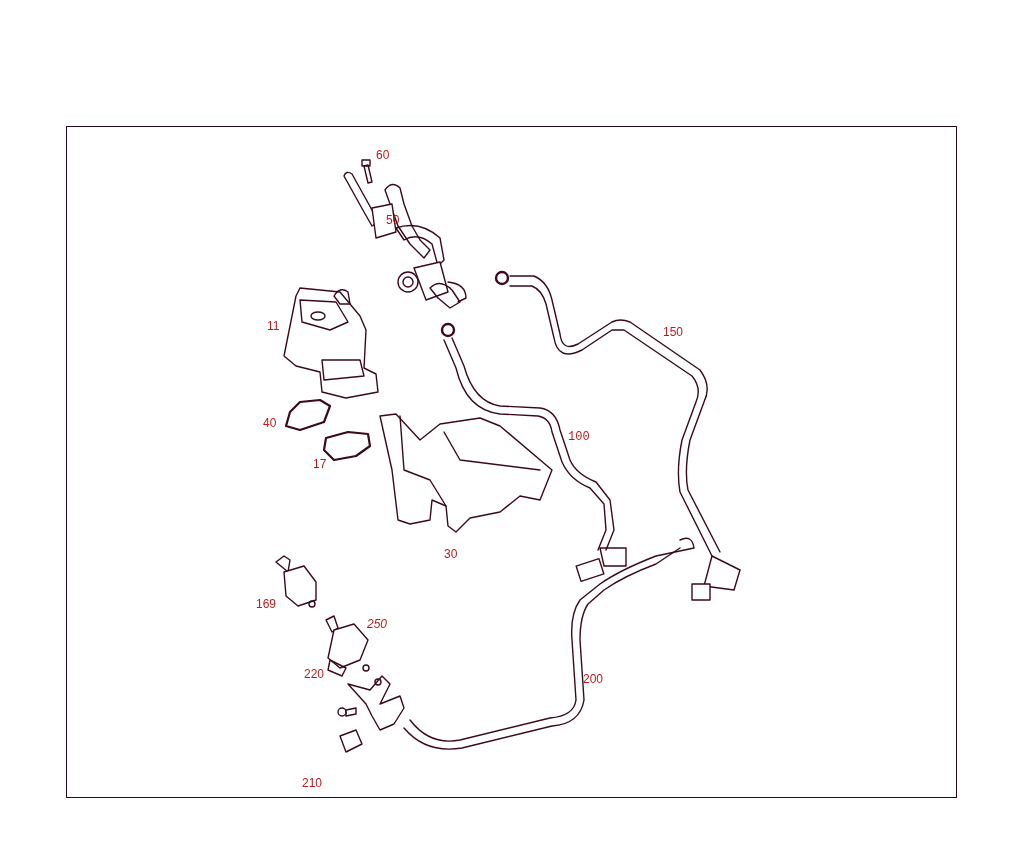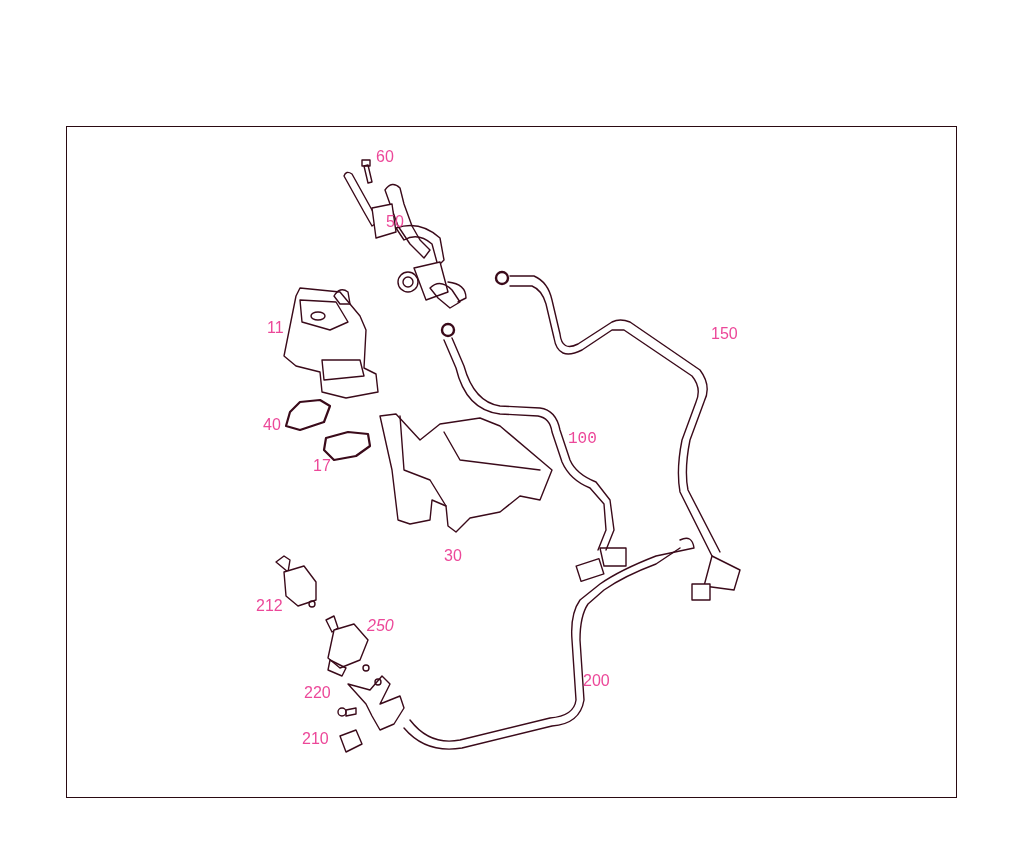--- a/index.html
+++ b/index.html
@@ -1,19 +1,19 @@
 <!DOCTYPE html>
 <html><head>
 <meta charset="utf-8">
 <style>
   html, body { margin:0; padding:0; background:#ffffff; }
   body { width:1024px; height:848px; position:relative; overflow:hidden; font-family:"Liberation Sans", sans-serif; }
   .frame { position:absolute; left:66px; top:126px; width:891px; height:672px; border:1px solid #2a0a12; box-sizing:border-box; }
   svg.diagram { position:absolute; left:0; top:0; width:1024px; height:848px; }
-  .label { position:absolute; font-size:16px; color:#ec4899; line-height:1; }
+  .label { position:absolute; font-size:12px; color:#b91c1c; line-height:1; }
 </style>
 </head>
 <body>
 
 <div class="frame"></div>
 
 <svg class="diagram" viewBox="0 0 1024 848" fill="none" stroke="#3a0a1a" stroke-width="1.4" stroke-linejoin="round" stroke-linecap="round">
 
   <g>
     <rect x="362" y="160" width="8" height="6" fill="#fff"></rect>
@@ -99,19 +99,19 @@
     <circle cx="378" cy="682" r="3"></circle>
   </g>
 </svg>
 
 <div class="label" style="left:376px; top:149px;">60</div>
 <div class="label" style="left:346px; top:214px;margin-left:40px;">50</div>
 <div class="label" style="left:267px; top:320px;">11</div>
 <div class="label" style="left:263px; top:417px;">40</div>
 <div class="label" style="left:313px; top:458px;">17</div>
 <div class="label" style="left:444px; top:548px;">30</div>
-<div class="label" style="left:663px; top:326px;margin-left:48px;">150</div>
+<div class="label" style="left:663px; top:326px;">150</div>
 <div class="label" style="left:568px; top:431px;font-family:Liberation Mono, monospace;">100</div>
-<div class="label" style="left:256px; top:598px;">212</div>
+<div class="label" style="left:256px; top:598px;">169</div>
 <div class="label" style="left:367px; top:618px;font-style:italic;">250</div>
 <div class="label" style="left:583px; top:673px;text-align:right;">200</div>
-<div class="label" style="left:304px; top:685px;">220</div>
-<div class="label" style="left:302px; top:731px;">210</div>
+<div class="label" style="left:304px; top:668px;">220</div>
+<div class="label" style="left:302px; top:777px;">210</div>
 
 </body></html>

